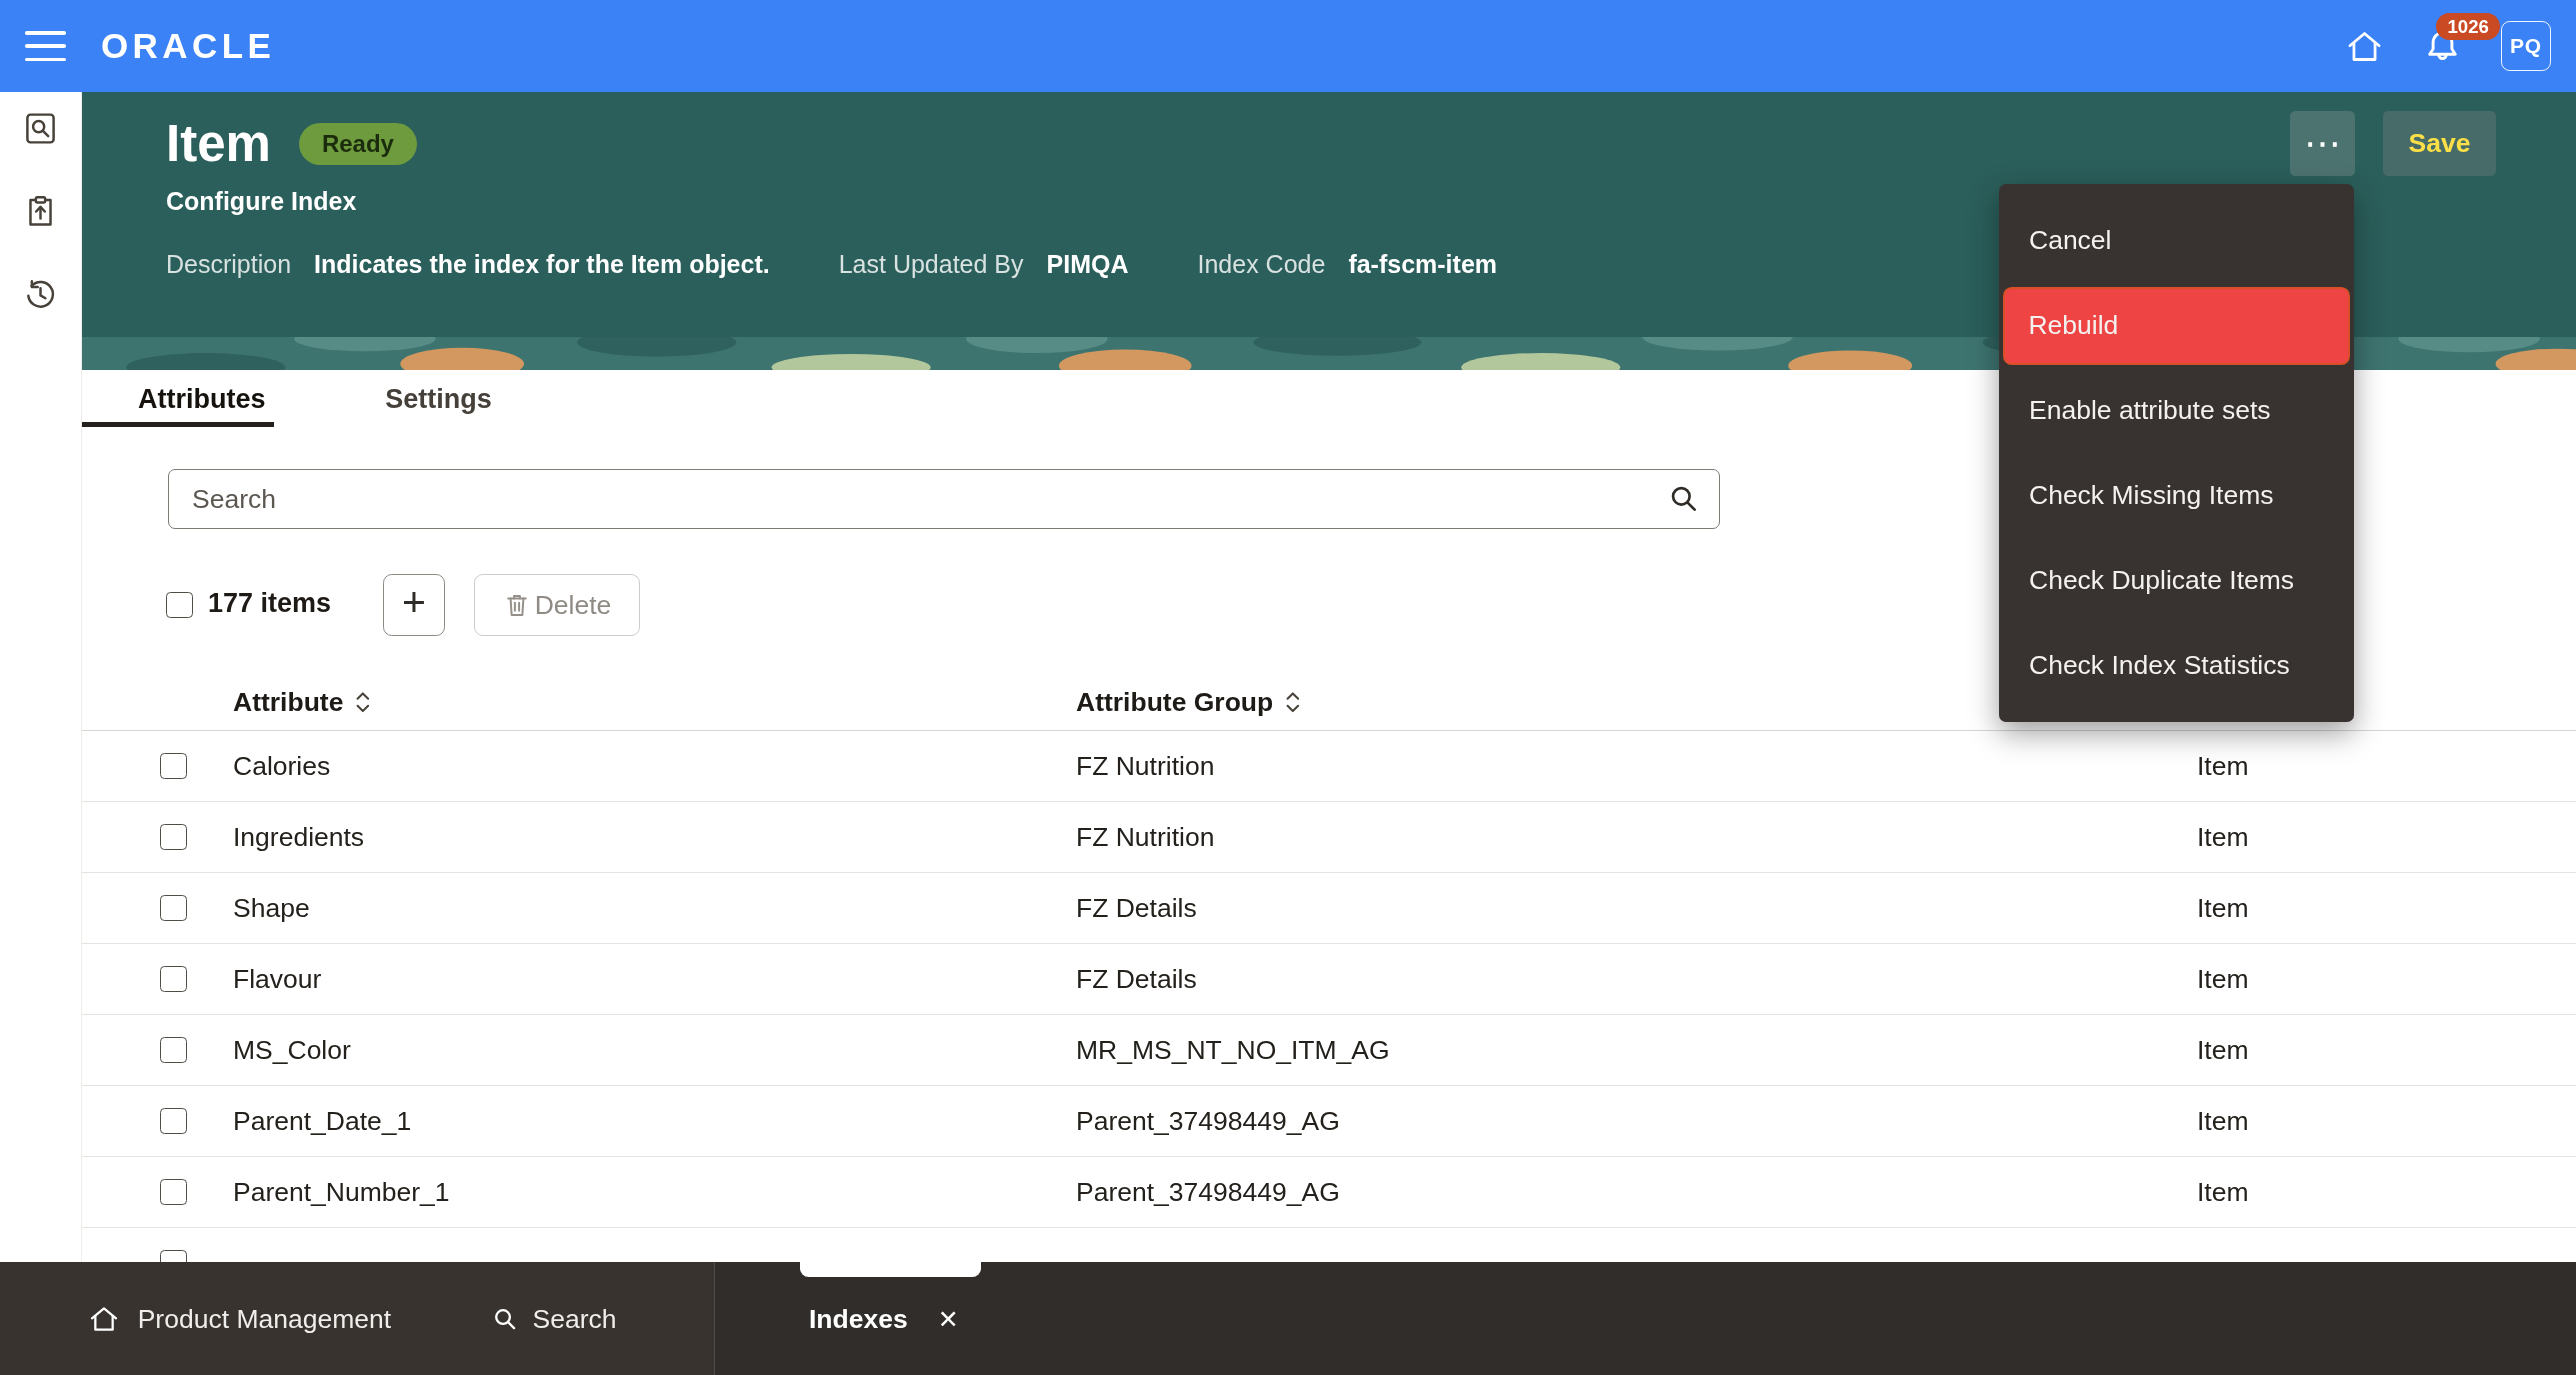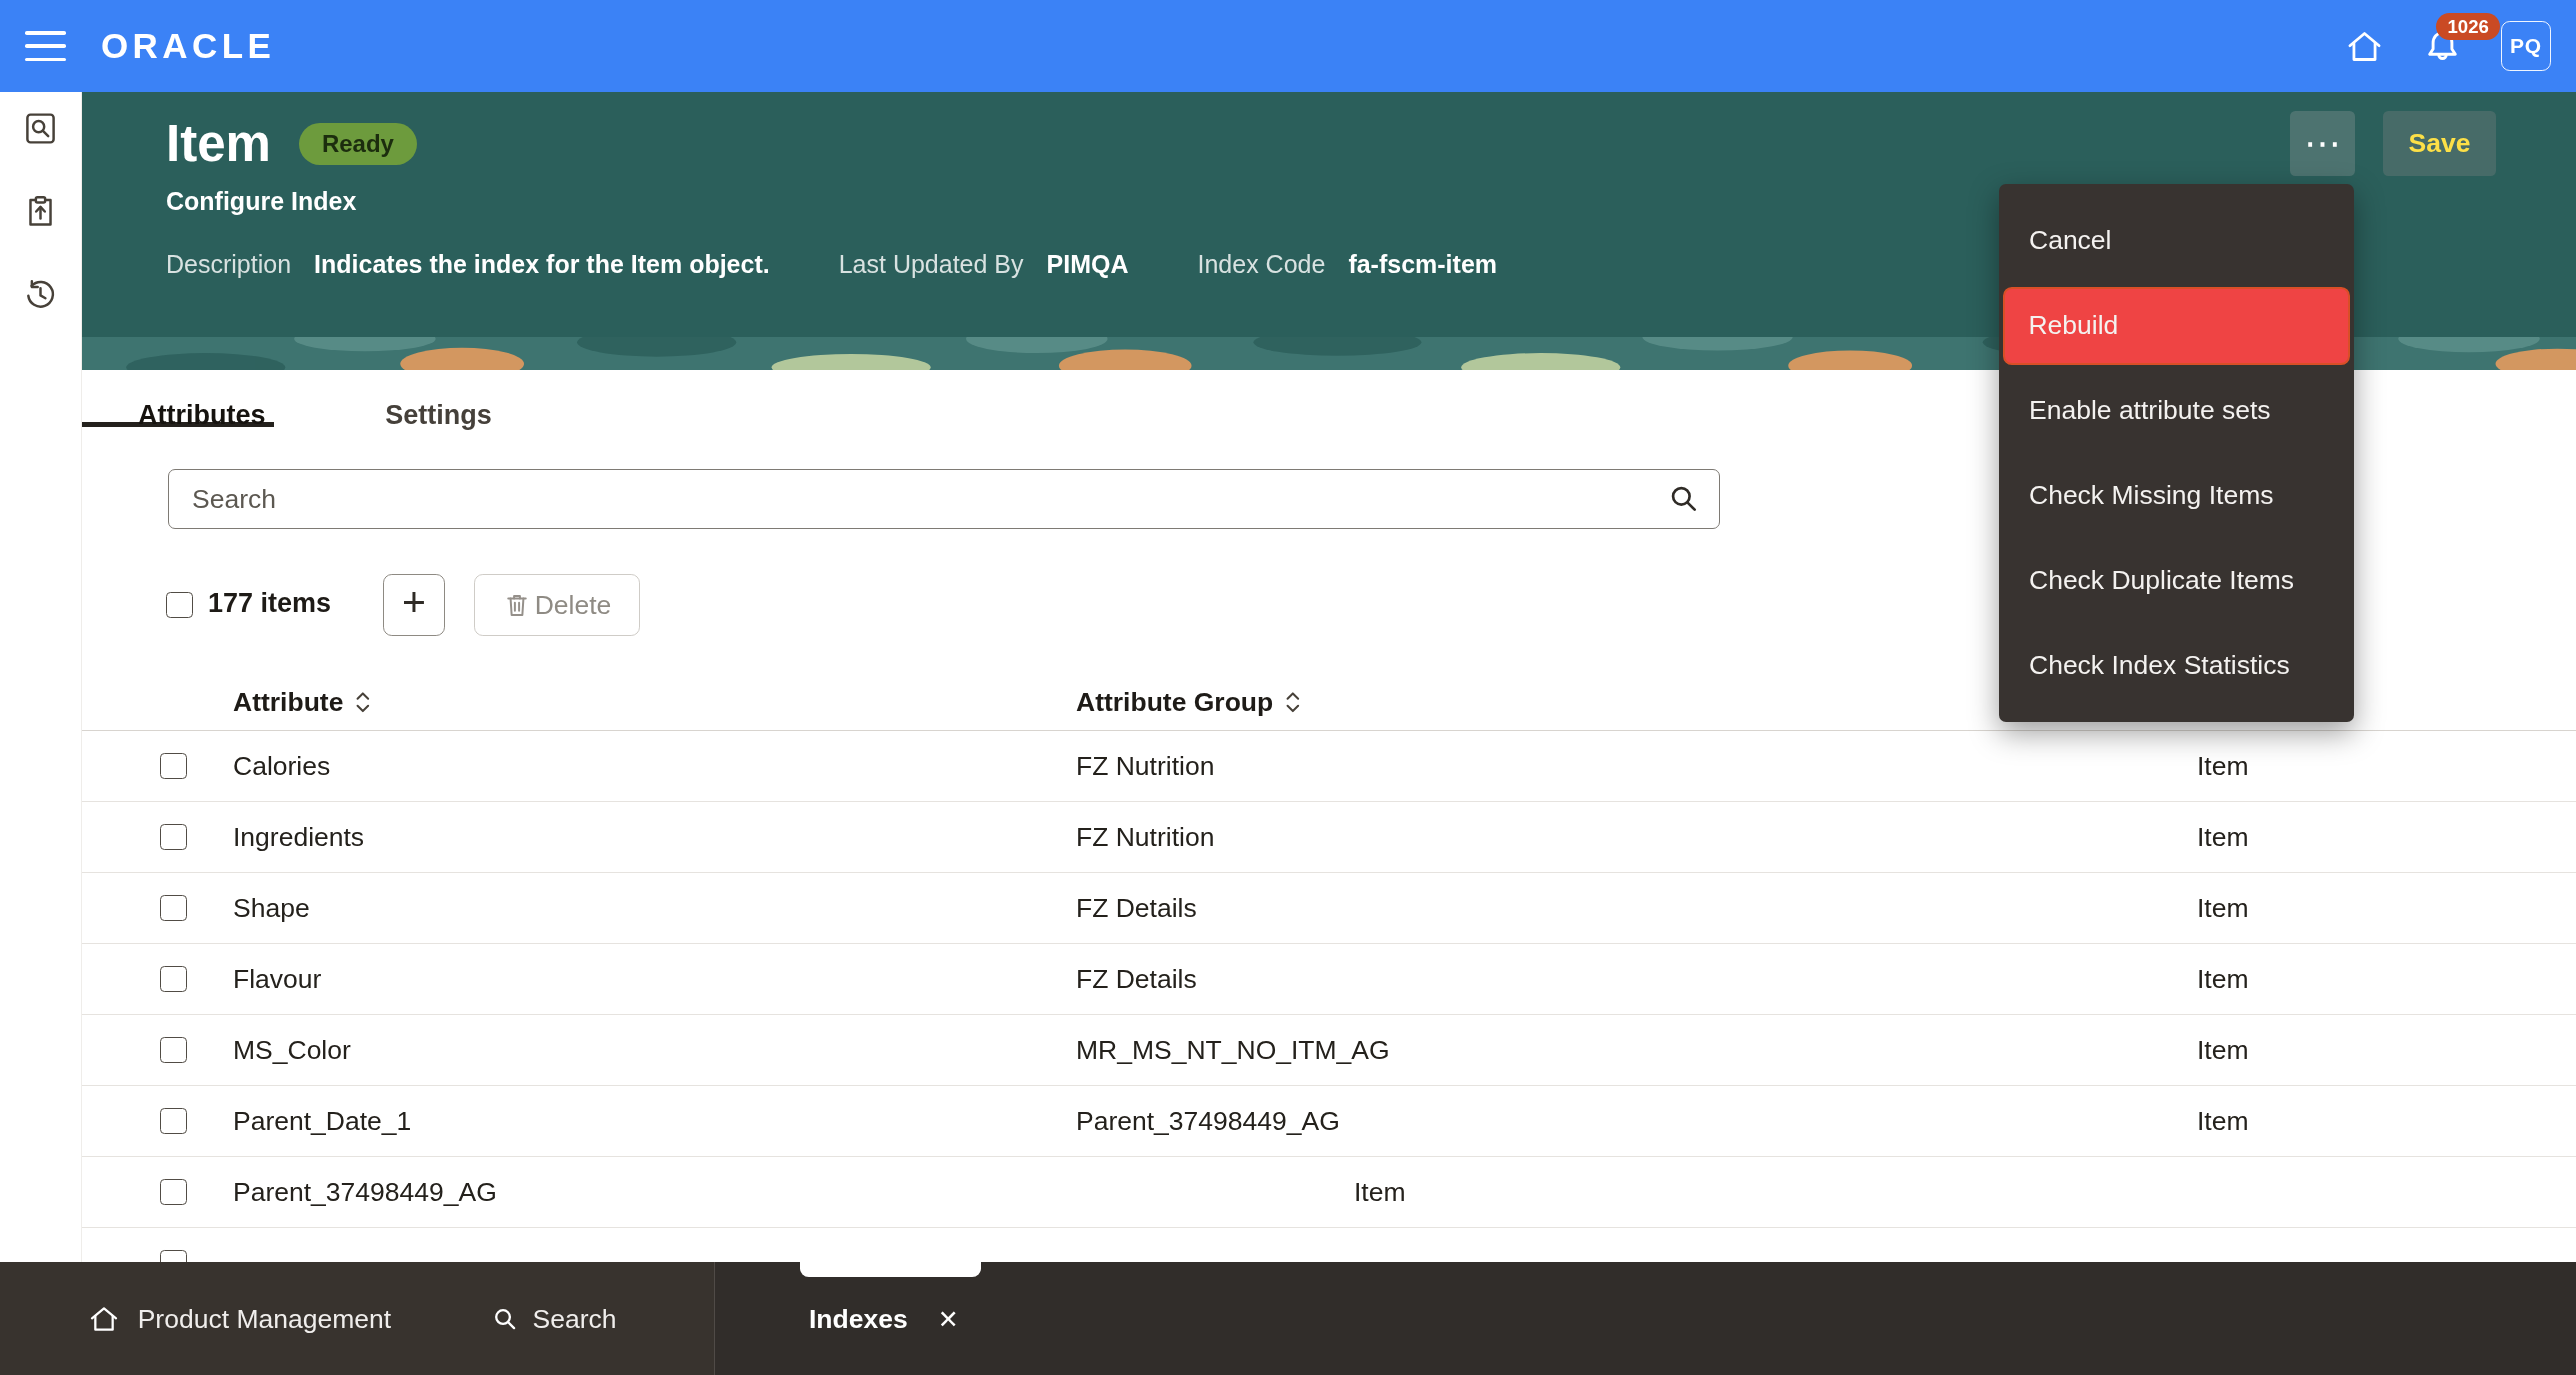--- a/index.html
+++ b/index.html
@@ -52,21 +52,21 @@
     display:flex; align-items:center; justify-content:center; }
 
   
   .banner { position:absolute; left:82px; top:337px; right:0; height:34px; z-index:4; }
   .banner svg { width:100%; height:100%; display:block; }
 
   
   .content { position:absolute; left:82px; top:370px; right:0; bottom:113px;
     background:#fff; overflow:hidden; z-index:5; }
   .tabs { position:absolute; left:0; top:0; height:57px; display:flex; }
-  .tab { font-size:27px; font-weight:700; padding-top:30px; cursor:pointer; }
+  .tab { font-size:27px; font-weight:700; padding-top:14px; cursor:pointer; }
   .tab-attributes { padding-left:56px; padding-right:8.8px; color:#16130f;
     border-bottom:5.3px solid #24211d; }
   .tab-settings { margin-left:111px; color:#45403a; }
 
   .search-wrap { position:absolute; left:86px; top:99px; width:1552px; height:60px;
     border:0.9px solid #7e7a74; border-radius:7px; display:flex; align-items:center;
     padding:0 19.4px 0 23px; background:#fff; }
   .search-wrap input { border:none; outline:none; flex:1; font-size:26.5px; color:#3a3631;
     font-family:"Liberation Sans", sans-serif; background:transparent; }
   .search-wrap input::placeholder { color:#5c5851; opacity:1; }
@@ -321,20 +321,21 @@
           <div class="checkbox"></div>
         </div>
       <div class="cell-1">Parent_Date_1</div>
       <div class="cell-2">Parent_37498449_AG</div>
       <div class="cell-3">Item</div>
     </div>
     <div class="trow">
       <div class="cell-cb">
           <div class="checkbox"></div>
         </div>
+      <div class="cell-1">Parent_Number_1</div>
       <div class="cell-2">Parent_37498449_AG</div>
       <div class="cell-3">Item</div>
     </div>
     <div class="trow">
       <div class="cell-cb">
           <div class="checkbox"></div>
         </div>
       <div class="cell-1"></div>
       <div class="cell-2"></div>
       <div class="cell-3"></div>

